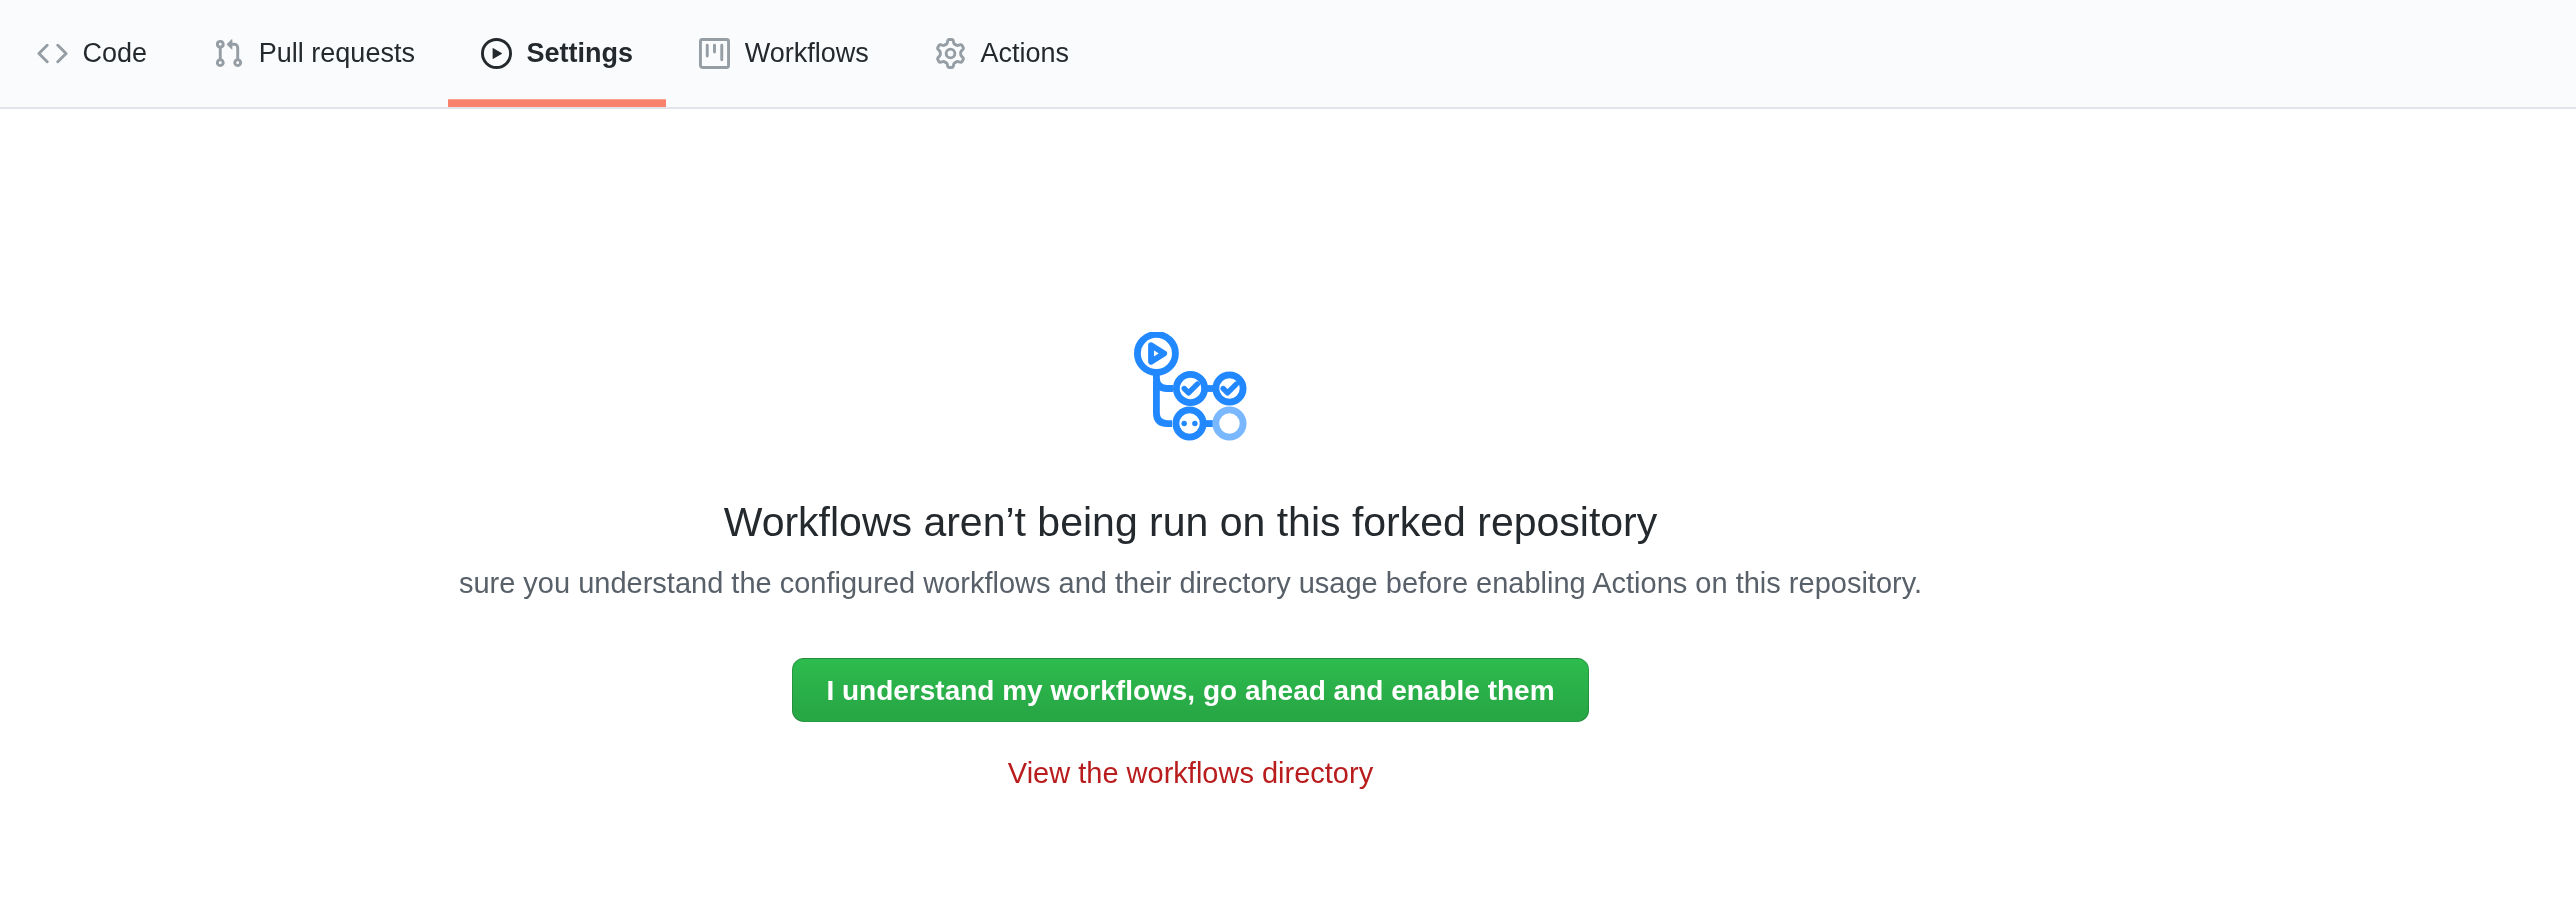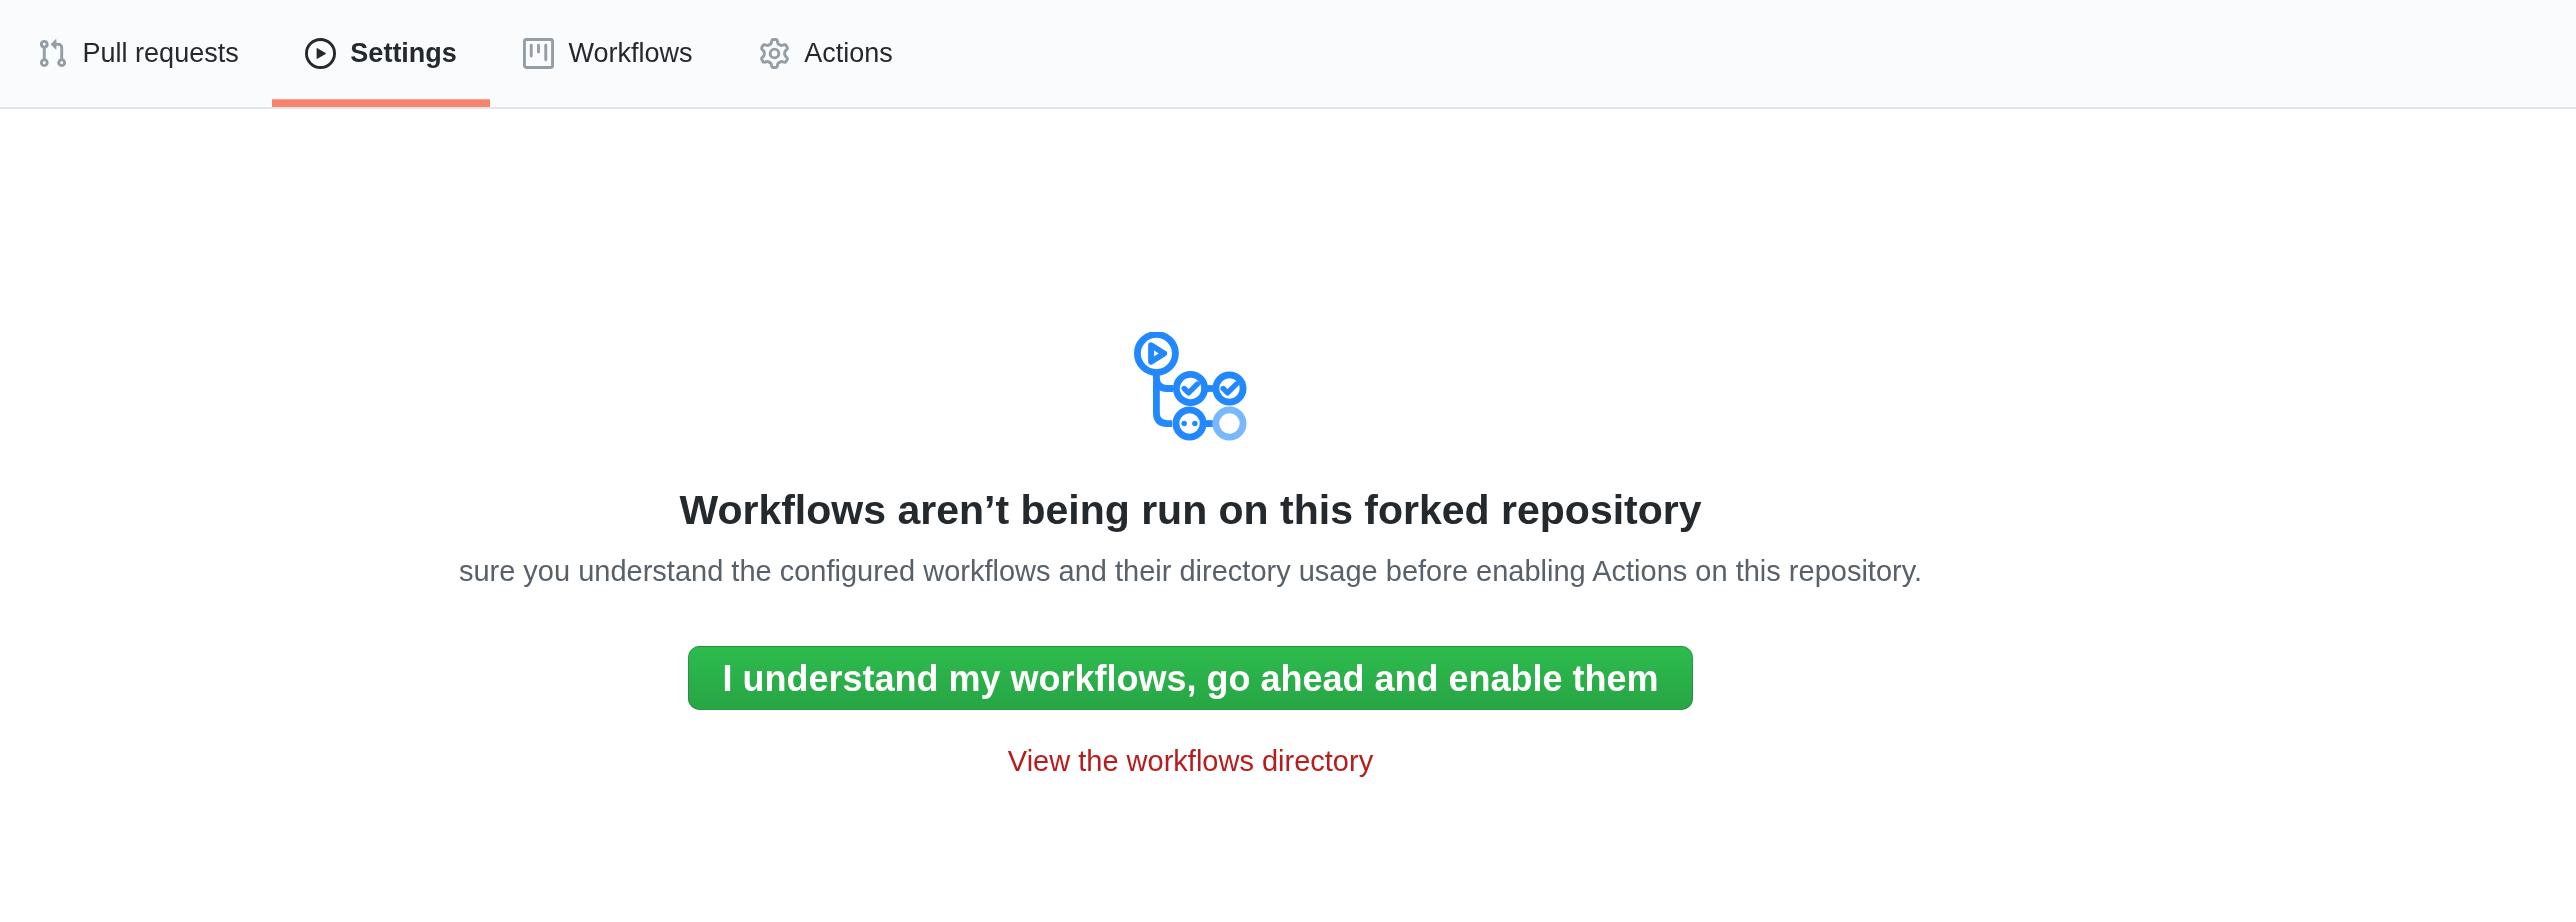--- a/index.html
+++ b/index.html
@@ -45,24 +45,24 @@
   .content {
     width: 2381px;          
     text-align: center;
   }
   .illustration-wrap {
     padding-top: 223px;
   }
   .illustration-wrap svg { display: inline-block; }
 
   .blankslate-heading {
-    margin-top: 36px;
+    margin-top: 48px;
     font-size: 41px;
     line-height: 1.25;
-    font-weight: 700;
+    font-weight: 400;
     color: #24292e;
   }
   .blankslate-description {
     margin: 15.6px auto 0;
     font-size: 29px;
     line-height: 39px;
     color: #586069;
   }
   .blankslate-description span { display: block; }
 
@@ -70,39 +70,47 @@
     display: inline-block;
     margin-top: 55px;
     height: 64px;
     padding: 0 33px;
     background: #28a745;
     background: linear-gradient(-180deg, #2dbc4e 0%, #28a745 90%);
     border: 1px solid rgba(27, 31, 35, 0.2);
     border-radius: 11.7px;
     color: #ffffff;
     font-family: inherit;
-    font-size: 36px;
+    font-size: 28px;
     font-weight: 700;
     line-height: 63px;
     cursor: pointer;
   }
 
   .link-row { margin-top: 35px; }
   .workflows-link {
     color: #b91c1c;
     font-size: 29px;
     text-decoration: none;
     cursor: pointer;
   }
 </style>
 </head>
 <body>
 
 <nav class="repo-nav">
 
+  <a class="tab">
+    <span class="tab-icon">
+      <svg viewBox="0 0 16 16" aria-hidden="true">
+          <path fill-rule="evenodd" d="M4.72 3.22a.75.75 0 011.06 1.06L2.06 8l3.72 3.72a.75.75 0 11-1.06 1.06L.47 8.53a.75.75 0 010-1.06l4.25-4.25zm6.56 0a.75.75 0 10-1.06 1.06L13.94 8l-3.72 3.72a.75.75 0 101.06 1.06l4.25-4.25a.75.75 0 000-1.06l-4.25-4.25z"></path>
+        </svg>
+    </span>
+    <span class="tab-label">Code</span>
+  </a>
 
   <a class="tab">
     <span class="tab-icon">
       <svg viewBox="0 0 16 16" aria-hidden="true">
           <path fill-rule="evenodd" d="M7.177 3.073L9.573.677A.25.25 0 0110 .854v4.792a.25.25 0 01-.427.177L7.177 3.427a.25.25 0 010-.354zM3.75 2.5a.75.75 0 100 1.5.75.75 0 000-1.5zm-2.25.75a2.25 2.25 0 113 2.122v5.256a2.251 2.251 0 11-1.5 0V5.372A2.25 2.25 0 011.5 3.25zM11 2.5h-1V4h1a1 1 0 011 1v5.628a2.251 2.251 0 101.5 0V5A2.5 2.5 0 0011 2.5zm1 10.25a.75.75 0 111.5 0 .75.75 0 01-1.5 0zM3.75 12a.75.75 0 100 1.5.75.75 0 000-1.5z"></path>
         </svg>
     </span>
     <span class="tab-label">Pull requests</span>
   </a>
 

